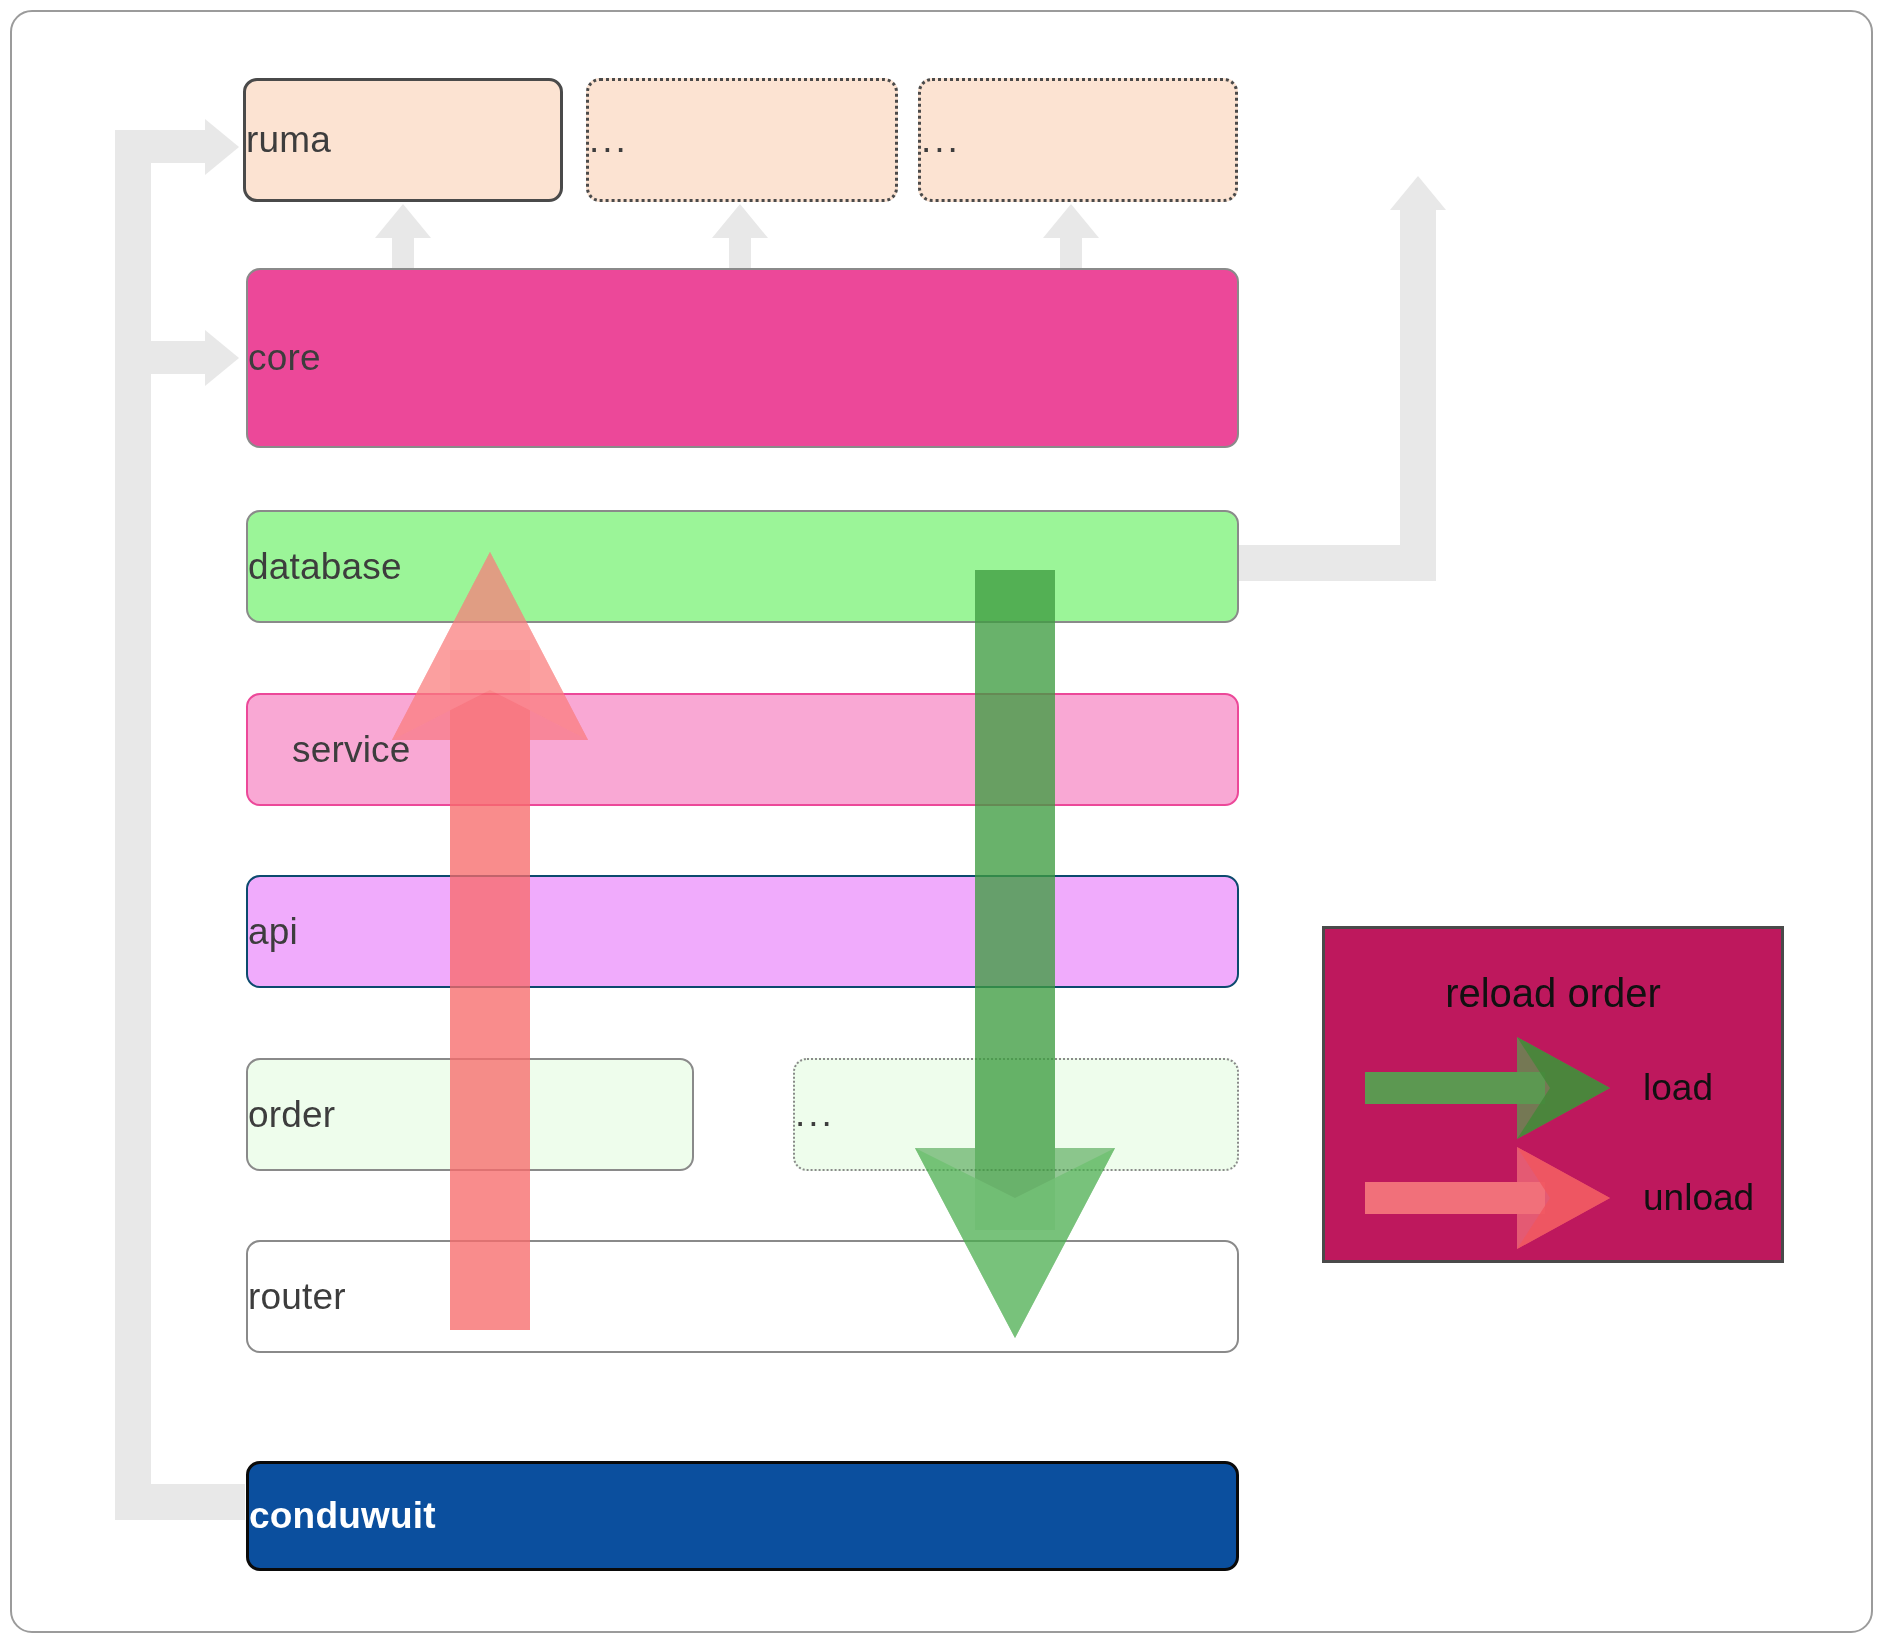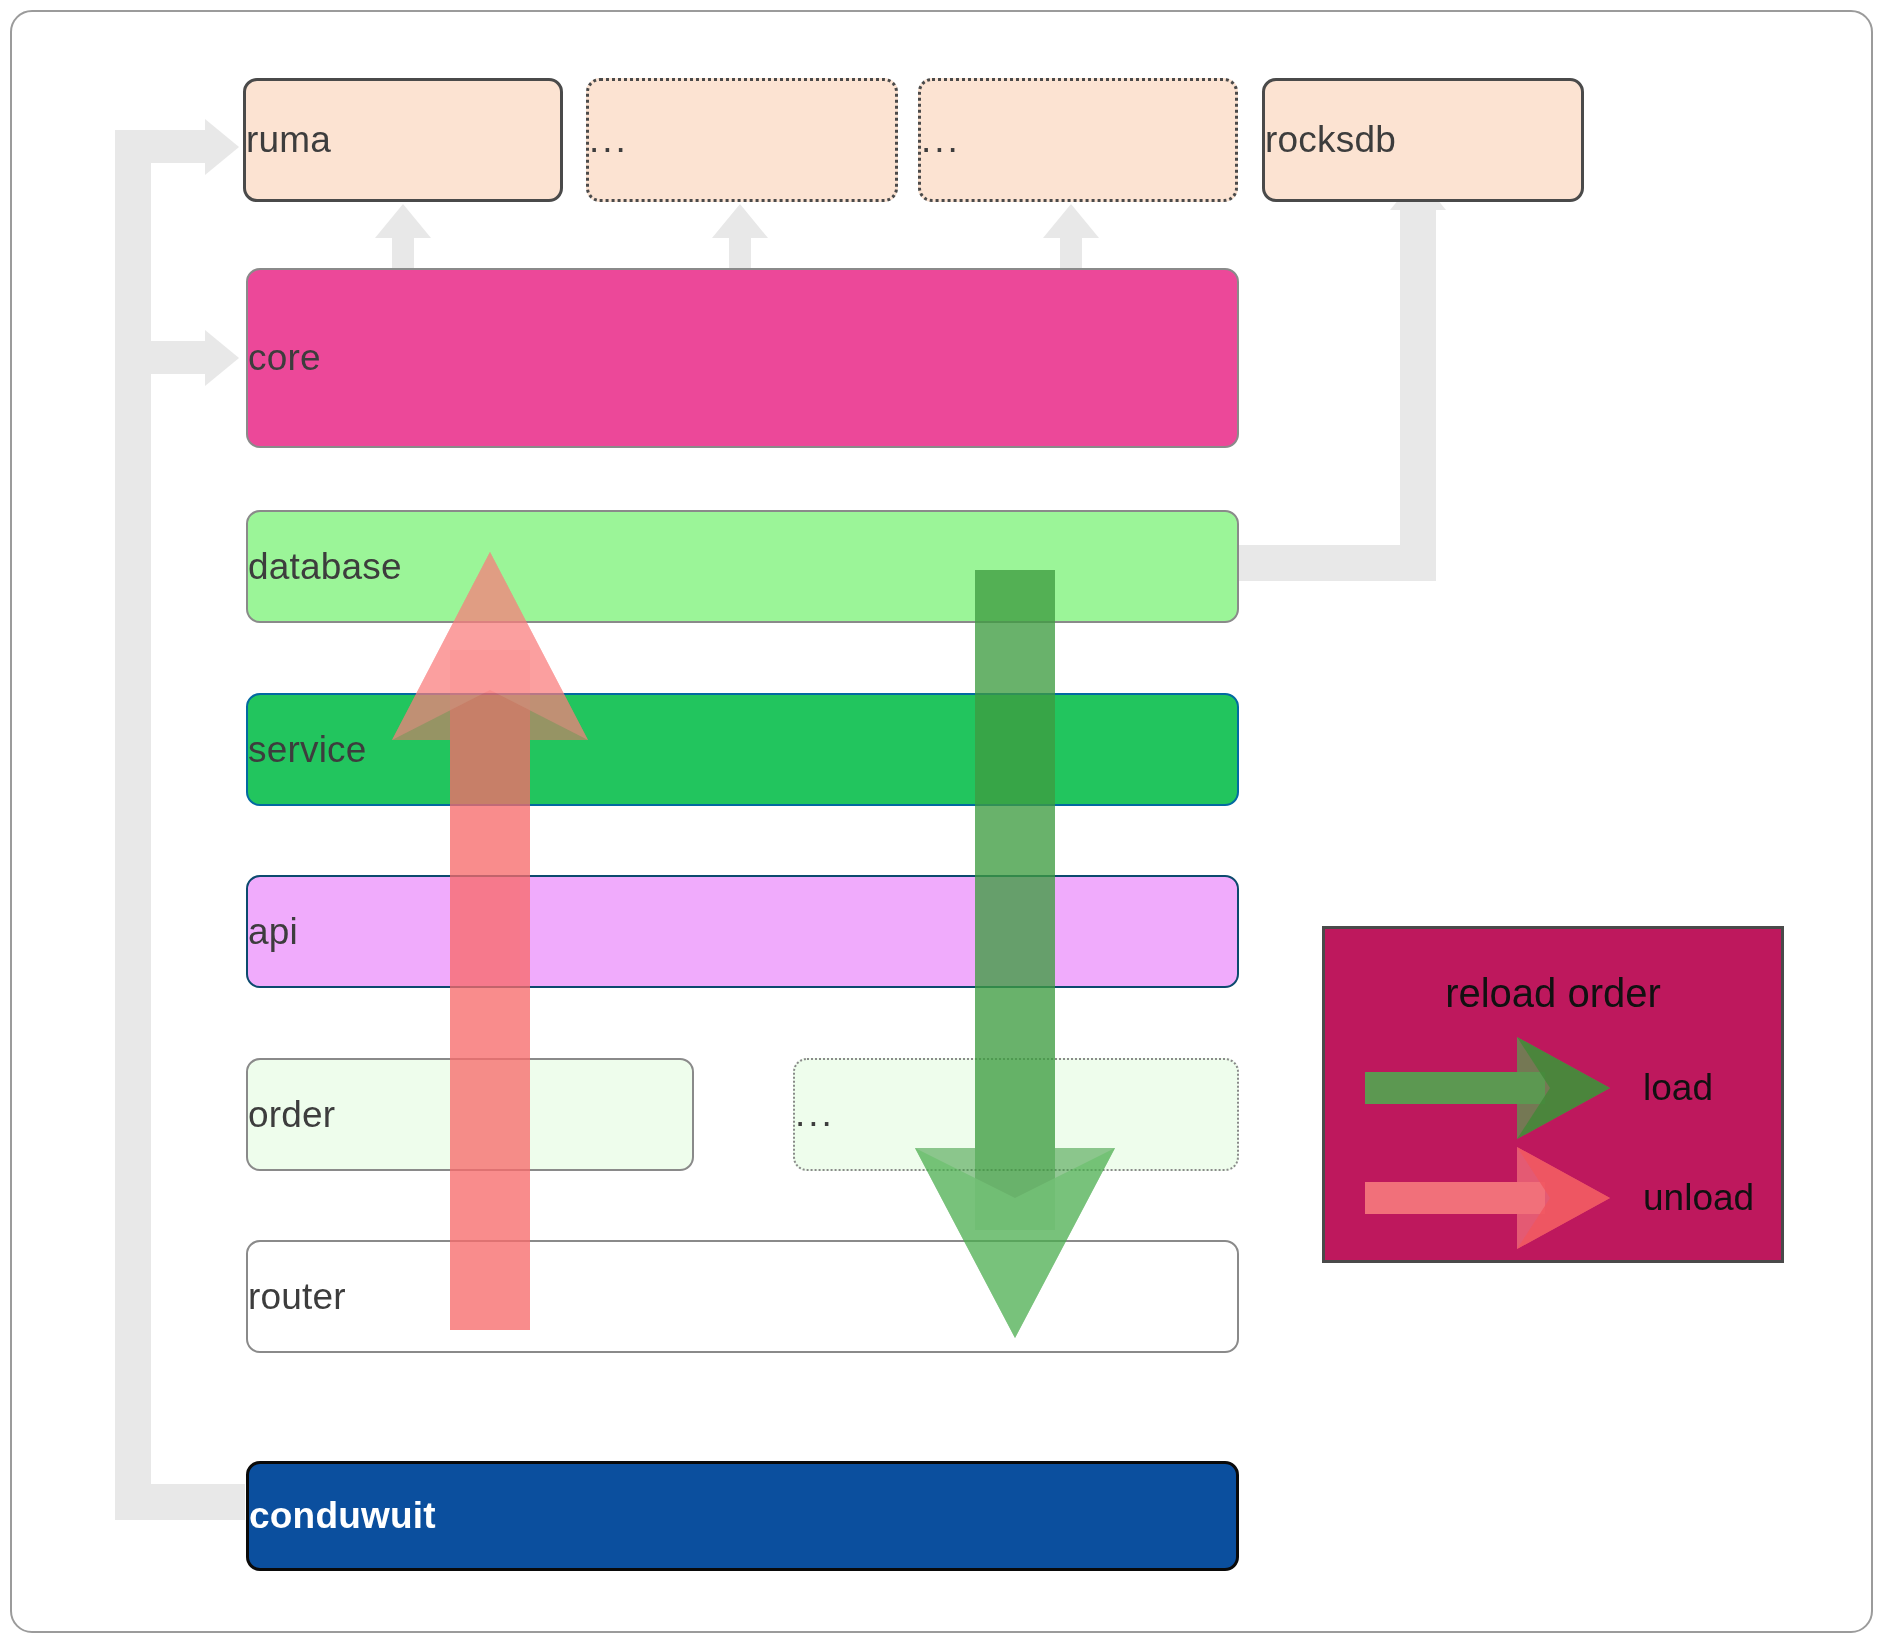--- a/index.html
+++ b/index.html
@@ -56,22 +56,23 @@
   .box.core {
     background: #ec4899;
     border: 2px solid #8a8a8a;
   }
 
   .box.lvl-database {
     background: #9bf598;
     border: 2px solid #8a8a8a;
   }
   .box.lvl-service {
-    background: #22c55e;
-    border: 2px solid #0369a1;
+    background: #f9a8d4;
+    border: 2px solid #ec4899;
+    padding-left: 44px;
   }
   .box.lvl-api {
     background: #f0abfc;
     border: 2px solid #0c4a6e;
   }
   .box.lvl-admin {
     background: #eefdec;
     border: 2px solid #8a8a8a;
   }
   .box.lvl-dots {
@@ -190,23 +191,20 @@
   </div>
 
   <div class="box dep-dotted" style="left:586px; top:78px; width:312px; height:124px;">
     <span class="dots-label">...</span>
   </div>
 
   <div class="box dep-dotted" style="left:918px; top:78px; width:320px; height:124px;">
     <span class="dots-label">...</span>
   </div>
 
-  <div class="box dep" style="left:1262px; top:78px; width:322px; height:124px;">
-    <span>rocksdb</span>
-  </div>
 
   <div class="box core" style="left:246px; top:268px; width:993px; height:180px;">
     <span>core</span>
   </div>
 
   <div class="box lvl-database" style="left:246px; top:510px; width:993px; height:113px;">
     <span>database</span>
   </div>
 
   <div class="box lvl-service" style="left:246px; top:693px; width:993px; height:113px;">

